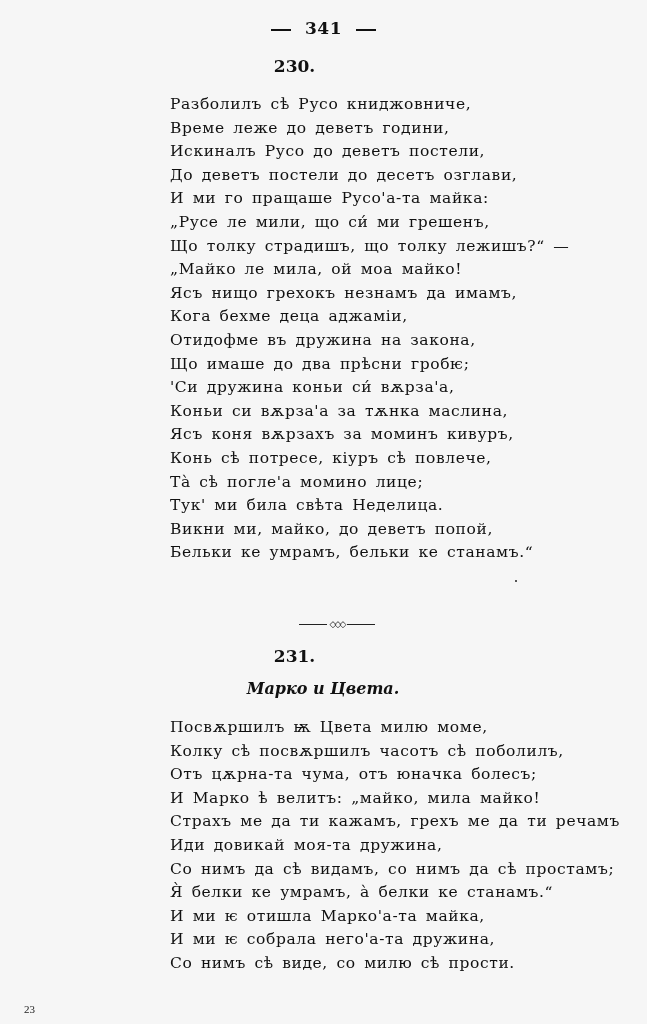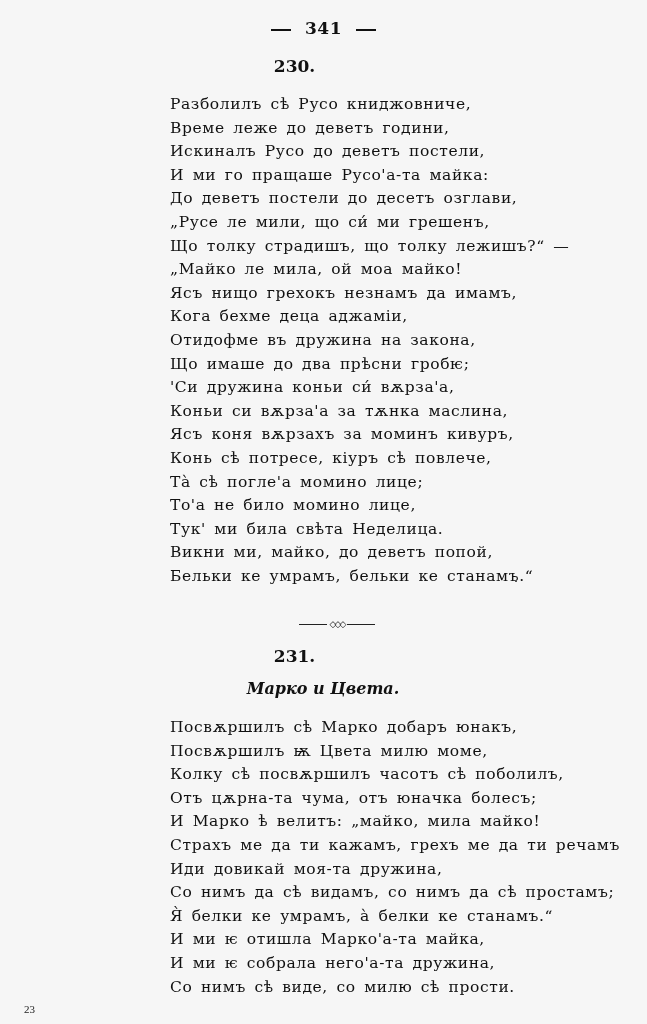--- a/index.html
+++ b/index.html
@@ -113,53 +113,51 @@
 <div class="page-header">
   <span class="dash"></span><span>341</span><span class="dash"></span>
 </div>
 
 <div class="poem-number" style="top:56px;">230.</div>
 
 <ul class="verses" style="top:89px;">
   <li>Разболилъ сѣ Русо книджовниче,</li>
   <li>Време леже до деветъ години,</li>
   <li>Искиналъ Русо до деветъ постели,</li>
+  <li>До деветъ постели до десетъ озглави,</li>
   <li>И ми го пращаше Русо'а-та майка:</li>
-  <li>До деветъ постели до десетъ озглави,</li>
   <li>„Русе ле мили, що си́ ми грешенъ,</li>
   <li>Що толку страдишъ, що толку лежишъ?“ —</li>
   <li>„Майко ле мила, ой моа майко!</li>
   <li>Ясъ нищо грехокъ незнамъ да имамъ,</li>
   <li>Кога бехме деца аджамiи,</li>
   <li>Отидофме въ дружина на закона,</li>
   <li>Що имаше до два прѣсни гробѥ;</li>
   <li>'Си дружина коньи си́ вѫрза'а,</li>
   <li>Коньи си вѫрза'а за тѫнка маслина,</li>
   <li>Ясъ коня вѫрзахъ за моминъ кивуръ,</li>
   <li>Конь сѣ потресе, кiуръ сѣ повлече,</li>
   <li>Тà сѣ погле'а момино лице;</li>
-  <li>То'а не било момино лице,</li>
   <li>Тук' ми била свѣта Неделица.</li>
   <li>Викни ми, майко, до деветъ попой,</li>
   <li>Бельки ке умрамъ, бельки ке станамъ.“</li>
 </ul>
 
 <div class="stray-dot"></div>
 
 <div class="divider">
   <span class="line left"></span>
   <span class="ornament">◇◇◇</span>
   <span class="line right"></span>
 </div>
 
 <div class="poem-number" style="top:646px;">231.</div>
 <div class="poem-title" style="top:679px;">Марко и Цвета.</div>
 
 <ul class="verses" style="top:712px;">
-  <li>Посвѫршилъ сѣ Марко добаръ юнакъ,</li>
   <li>Посвѫршилъ ѭ Цвета милю моме,</li>
   <li>Колку сѣ посвѫршилъ часотъ сѣ поболилъ,</li>
   <li>Отъ цѫрна-та чума, отъ юначка болесъ;</li>
   <li>И Марко ѣ велитъ: „майко, мила майко!</li>
   <li>Страхъ ме да ти кажамъ, грехъ ме да ти речамъ</li>
   <li>Иди довикай моя-та дружина,</li>
   <li>Со нимъ да сѣ видамъ, со нимъ да сѣ простамъ;</li>
   <li>Я̀ белки ке умрамъ, à белки ке станамъ.“</li>
   <li>И ми ѥ отишла Марко'а-та майка,</li>
   <li>И ми ѥ собрала него'а-та дружина,</li>

